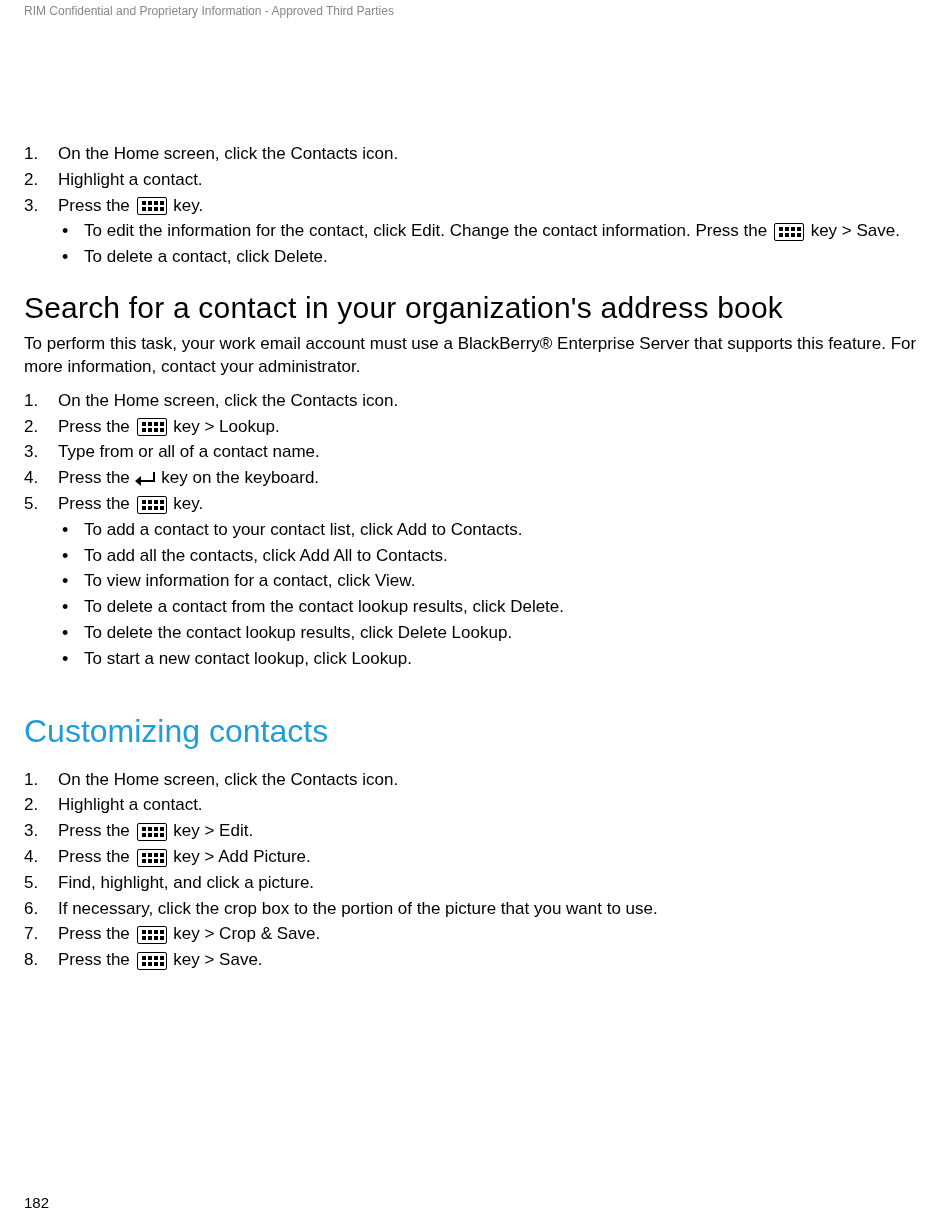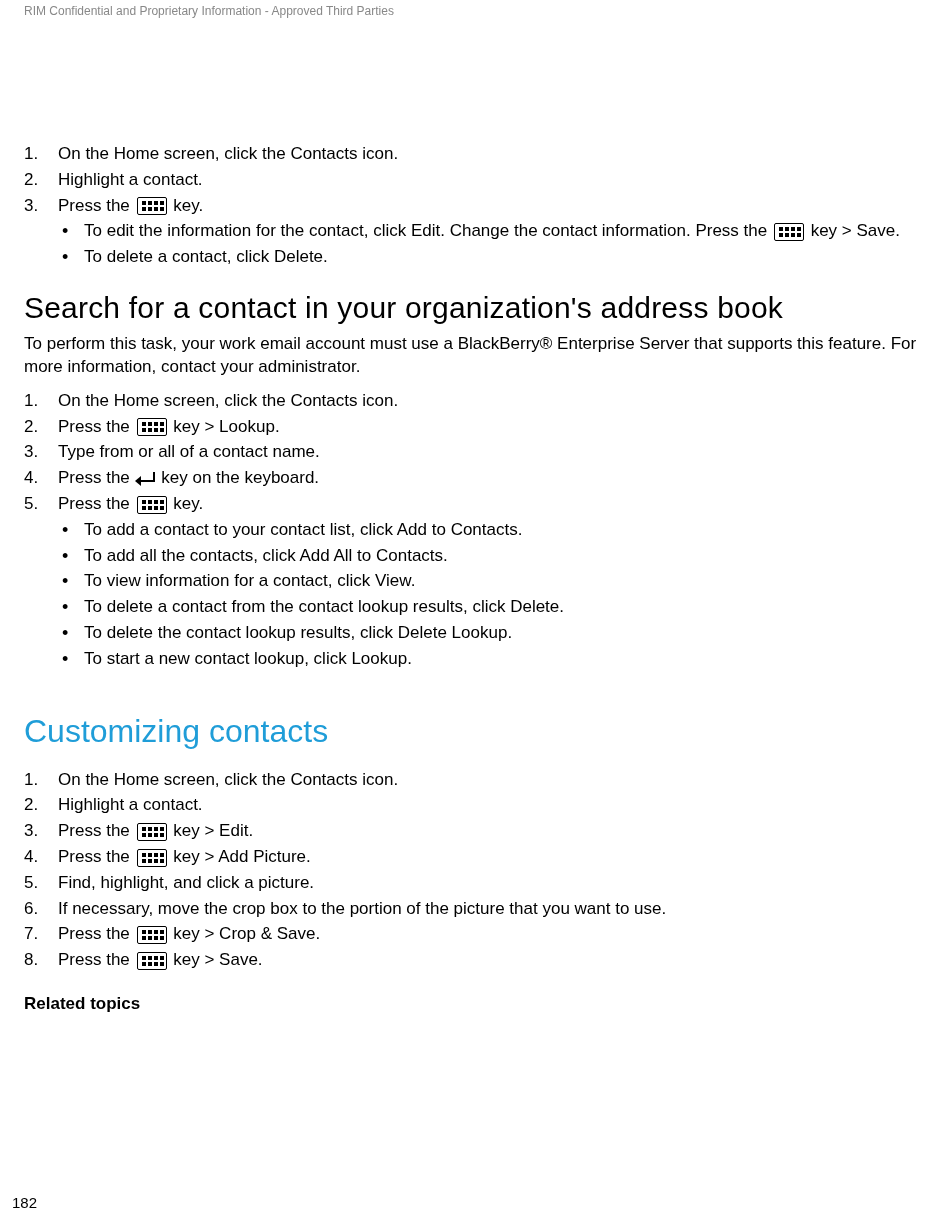--- a/index.html
+++ b/index.html
@@ -134,21 +134,21 @@
     border-right: 6px solid #000;
   }
   .related {
     font-size: 17px;
     font-weight: 700;
     margin-top: 10px;
   }
   .page-number {
     position: absolute;
     bottom: 16px;
-    left: 12px;
+    left: 24px;
     font-size: 15px;
     color: #000;
   }
   .sep { margin-bottom: 28px; }
 </style>
 </head>
 <body>
 
 <div class="page">
   <div class="confidential">RIM Confidential and Proprietary Information - Approved Third Parties</div>
@@ -204,25 +204,24 @@
       <span>On the Home screen, click the </span><b>Contacts</b><span> icon.</span>
     </li>
     <li>Highlight a contact.</li>
     <li>
       <span>Press the </span><span class="bb-key"></span><span> key &gt; </span><b>Edit</b><span>.</span>
     </li>
     <li>
       <span>Press the </span><span class="bb-key"></span><span> key &gt; </span><b>Add Picture</b><span>.</span>
     </li>
     <li>Find, highlight, and click a picture.</li>
-    <li>If necessary, move the crop box to the portion of the picture that you want to use.</li>
+    <li>If necessary, click the crop box to the portion of the picture that you want to use.</li>
     <li>
       <span>Press the </span><span class="bb-key"></span><span> key &gt; </span><b>Crop &amp; Save</b><span>.</span>
     </li>
     <li>
       <span>Press the </span><span class="bb-key"></span><span> key &gt; </span><b>Save</b><span>.</span>
     </li>
   </ol>
 
-  <div class="related">Related topics</div>
 </div>
 
 <div class="page-number">182</div>
 
 </body></html>

